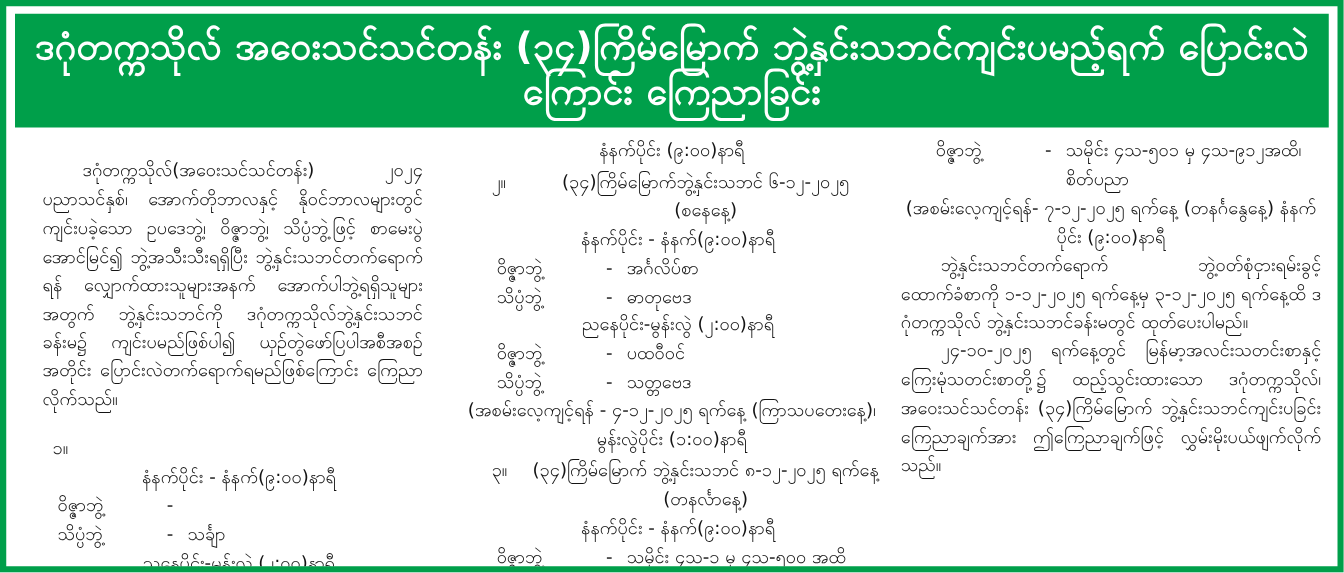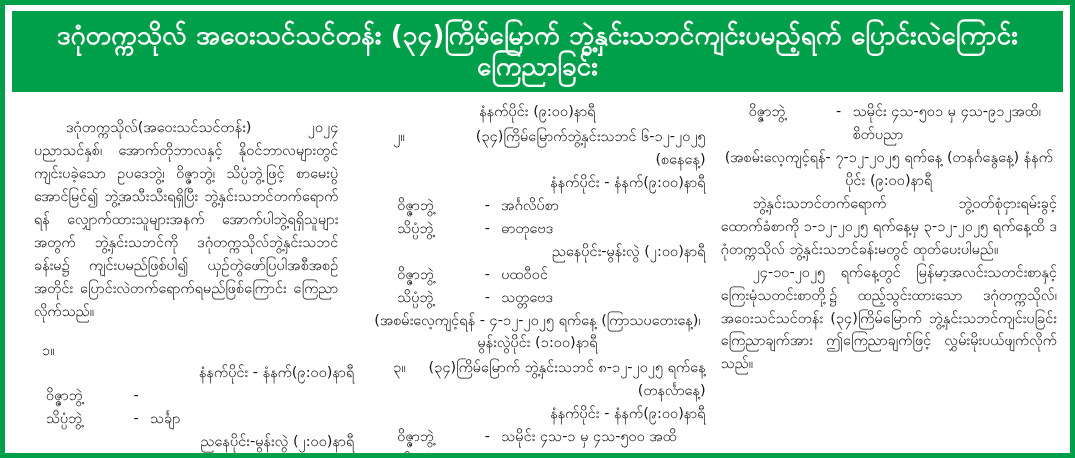--- a/index.html
+++ b/index.html
@@ -12,43 +12,43 @@
     font-family:"DejaVu Sans",sans-serif;
     color:#141414;
     overflow:hidden;
   }
   .banner{
     margin:6px 7px 5px 7px;
     background:#009f4a;
     color:#ffffff;
     text-align:center;
     font-weight:bold;
-    font-size:26px;
+    font-size:30px;
     line-height:1.2;
     padding:9px 4px 10px 4px;
     letter-spacing:.2px;
   }
   .cols{
     display:flex;
     gap:15px;
     padding:3px 13px 4px 13px;
   }
   .col{
     flex:1;
     min-width:0;
     font-size:14.5px;
     line-height:1.58;
     text-align:justify;
   }
   .intro{margin:16px;text-indent:32px;}
   .para{margin:0;text-indent:32px;}
   .item-head{display:flex;margin-top:2px;}
   .item-no{flex:0 0 30px;margin-left:24px;}
-  .item-title{flex:1;text-align:right;}
-  .session{text-align:right;margin:0 0 0 10px;}
+  .item-title{flex:1;text-align:center;}
+  .session{text-align:center;margin:0 0 0 10px;}
   .srow{
     display:grid;
     grid-template-columns:76px 28px auto;
     margin-left:28px;
     text-align:left;
   }
   .srow .dash{text-align:center;}
   .note{margin:0;text-align:center;}
 </style>
 </head>

